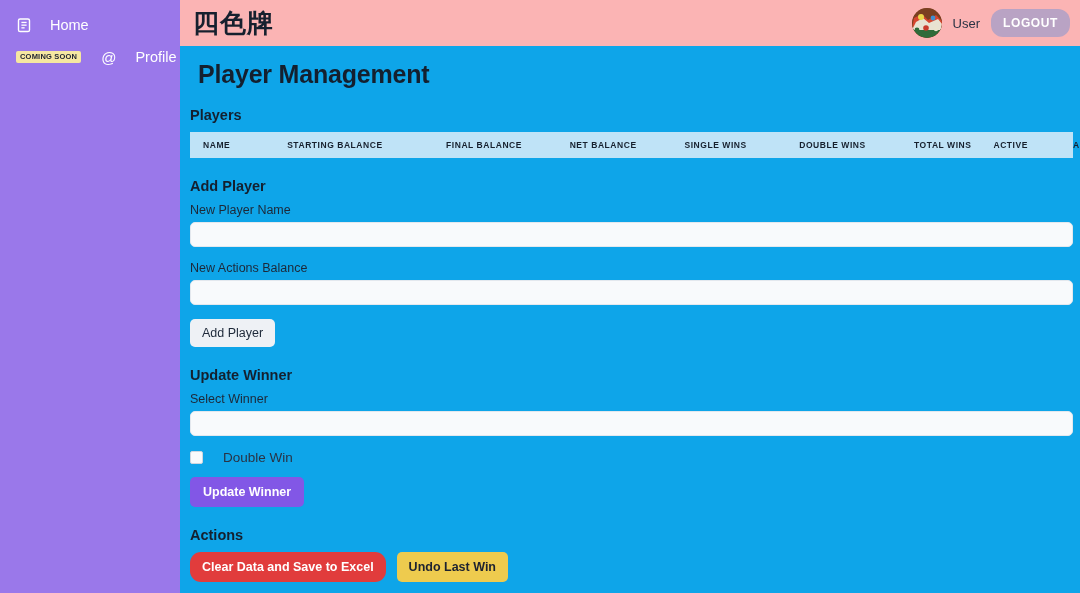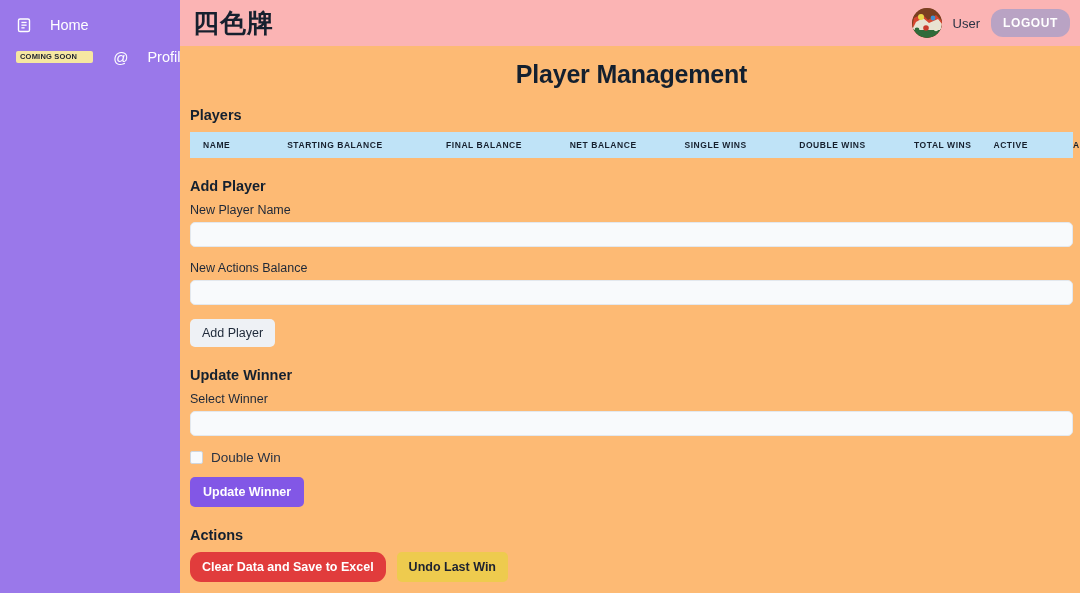--- a/index.html
+++ b/index.html
@@ -49,39 +49,39 @@
   .nav-icon svg { display: block; }
   .badge-soon {
     display: inline-flex;
     align-items: center;
     justify-content: center;
     background: #f6e7a1;
     color: #1d2230;
     font-size: 7.5px;
     font-weight: bold;
     letter-spacing: 0.2px;
-    padding: 2px 16px 2px 4px;
+    padding: 2px 4px 2px 4px;
     border-radius: 2px;
     line-height: 1;
     height: 12px;
     margin-right: 2px;
   }
   .at-glyph {
     font-size: 15px;
     color: #ffffff;
     line-height: 1;
     display: inline-block;
     margin-right: 1px;
   }
 
   
   .main {
     flex: 1 1 auto;
     width: 900px;
-    background: #fdba74;
+    background: #0ea5e9;
     display: flex;
     flex-direction: column;
     overflow: hidden;
   }
 
   
   .topbar {
     height: 46px;
     flex: 0 0 46px;
     background: #fbb4b4;
@@ -131,23 +131,22 @@
 
   
   .content {
     padding: 14px 7px 0 10px;
     overflow: hidden;
   }
   .page-title {
     font-size: 25px;
     font-weight: bold;
     color: #14202f;
-    margin: 0 0 18px 0;
+    margin: 0 0 18px 8px;
     letter-spacing: -0.2px;
-    text-align: center;
   }
   .section-head {
     font-size: 14.5px;
     font-weight: bold;
     color: #14202f;
     margin: 0 0 9px 0;
   }
   .section-head.spaced { margin-top: 20px; }
 
   
@@ -230,21 +229,21 @@
   .btn-warn {
     background: #eecb4e;
     color: #1d2230;
     font-weight: bold;
     padding: 8px 12px;
   }
 
   .checkbox-row {
     display: flex;
     align-items: center;
-    gap: 8px;
+    gap: 20px;
     margin: 6px 0 12px 0;
   }
   .cb {
     width: 13px;
     height: 13px;
     border: 1px solid #cfd6de;
     border-radius: 2px;
     background: #f8fafc;
     flex: 0 0 13px;
     cursor: pointer;

